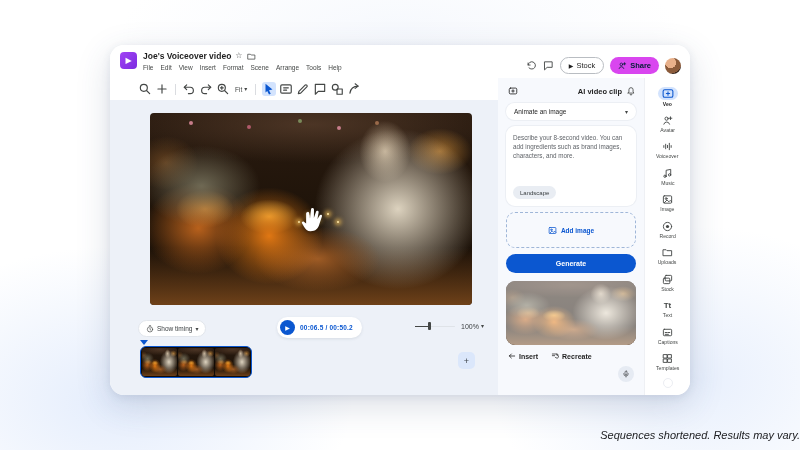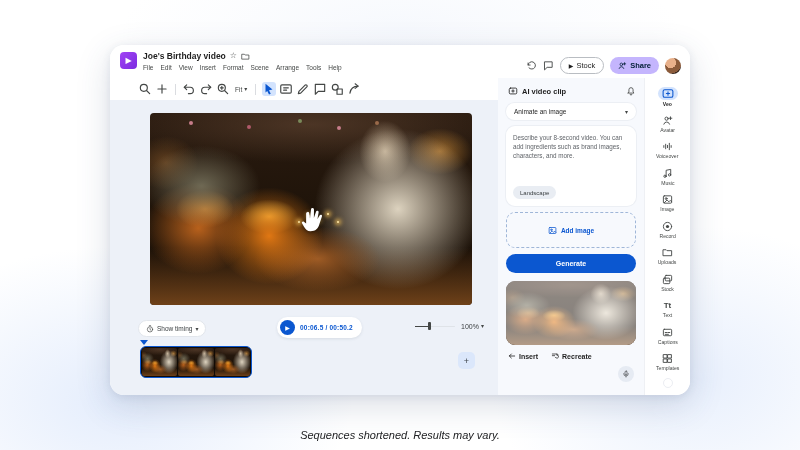--- a/index.html
+++ b/index.html
@@ -25,21 +25,21 @@
   .title-row { position:absolute; left:33px; top:6px; display:flex; align-items:center; gap:4px; }
   .doc-title { font-size:8.5px; font-weight:700; color:#1f1f1f; }
   .star { font-size:8px; color:#444746; line-height:1; }
   .mini-ic { width:9px; height:9px; color:#444746; display:inline-flex; }
   .menubar { position:absolute; left:33px; top:19px; display:flex; gap:7px; }
   .menu-item { font-size:6.5px; color:#444746; cursor:default; }
   .hdr-right { position:absolute; right:9px; top:12px; display:flex; align-items:center; gap:6px; }
   .hdr-ic { width:11px; height:11px; color:#444746; display:inline-flex; }
   .pill { display:flex; align-items:center; gap:3px; height:17px; padding:0 8px; border-radius:9px; font-size:7.5px; }
   .play-pill { border:1px solid #b9bdc2; color:#1f1f1f; background:#fff; }
-  .share-pill { background:#c4b5fd; color:#001d35; font-weight:700; }
+  .share-pill { background:#d946ef; color:#001d35; font-weight:700; }
   .share-pill .hdr-ic { width:9px; height:9px; color:#001d35; }
   .play-glyph { font-size:6px; }
   .avatar { width:16px; height:16px; border-radius:50%;
     background:radial-gradient(circle at 35% 30%, #e8b08a 0 35%, #8a5a3a 36% 70%, #3c2a20 71%); }
 
   
   .toolbar { position:absolute; left:0; top:33px; width:388px; height:22px; background:#fff;
     display:flex; align-items:center; gap:3px; padding-left:28px; }
   .tbtn { width:14px; height:14px; border-radius:3px; display:flex; align-items:center; justify-content:center; color:#444746; }
   .tbtn svg { width:9px; height:9px; }
@@ -92,21 +92,21 @@
   .playhead { position:absolute; left:30px; top:240px; width:0; height:0;
     border-left:4px solid transparent; border-right:4px solid transparent; border-top:5px solid #0b57d0; }
   .filmstrip { position:absolute; left:30px; top:246px; width:112px; height:32px; border:1.6px solid #0b57d0;
     border-radius:6px; background:#120b06; overflow:hidden; display:flex; gap:1px; padding:1px; }
   .frame-thumb { flex:1; position:relative; border-radius:2px; overflow:hidden; }
   .add-scene { position:absolute; left:348px; top:252px; width:17px; height:17px; border-radius:5px;
     background:#dbe7fb; color:#41474d; font-size:9px; display:flex; align-items:center; justify-content:center; }
 
   
   .panel { position:absolute; left:388px; top:33px; width:146px; height:317px; background:#f7f9fd; }
-  .panel-hdr { position:absolute; left:10px; top:8px; right:8px; display:flex; align-items:center; gap:4px; }
+  .panel-hdr { position:absolute; left:10px; top:8px; right:8px; display:flex; align-items:center; gap:4px;text-align:right; }
   .panel-hdr .pic { width:10px; height:10px; color:#1f1f1f; display:inline-flex; }
   .panel-title { font-size:7.5px; font-weight:700; color:#1f1f1f; flex:1; }
   .bell { width:10px; height:10px; color:#444746; display:inline-flex; }
   .dropdown { position:absolute; left:8px; top:25px; width:130px; height:17px; background:#fff; border-radius:9px;
     display:flex; align-items:center; padding:0 8px; font-size:6.5px; color:#1f1f1f; box-shadow:0 0 0 1px #eceff4; }
   .dropdown .chev { margin-left:auto; }
   .prompt-card { position:absolute; left:8px; top:48px; width:130px; height:80px; background:#fff; border-radius:9px;
     box-shadow:0 0 0 1px #eceff4; padding:7px; }
   .prompt-text { font-size:6.3px; line-height:1.45; color:#5f6368; }
   .chip { position:absolute; left:7px; bottom:7px; height:13px; border-radius:7px; background:#e9edf3;
@@ -131,35 +131,35 @@
     border-left:1px solid #eef0f4; display:flex; flex-direction:column; align-items:center; padding-top:6px; }
   .sb-item { width:100%; height:26.5px; display:flex; flex-direction:column; align-items:center; justify-content:center; gap:1px; }
   .sb-ic { width:11px; height:11px; color:#444746; display:flex; align-items:center; justify-content:center; }
   .sb-ic svg { width:10px; height:10px; }
   .sb-label { font-size:6px; color:#444746; transform:scale(.85); white-space:nowrap; }
   .sb-item.active .sb-ic { width:20px; height:13px; border-radius:7px; background:#d3e3fd; color:#0b57d0; }
   .sb-item.active .sb-label { color:#1f1f1f; font-weight:700; }
   .sb-more { width:10px; height:10px; border:1px solid #e2e6ec; border-radius:50%; margin-top:2px; opacity:.7; }
   .tt-glyph { font-size:8px; font-weight:700; color:#444746; line-height:1; }
 
-  .caption { position:absolute; left:0; right:0; top:429px; text-align:center; font-size:11px;
+  .caption { position:absolute; left:0; right:0; top:429px; text-align:right; font-size:11px;
     font-style:italic; color:#202124; }
 </style>
 </head>
 <body>
 
 <div class="stage">
   <div class="app-window">
 
     <div class="hdr">
       <div class="logo">
           <span>▶</span>
         </div>
       <div class="title-row">
-        <span class="doc-title">Joe's Birthday video</span>
+        <span class="doc-title">Joe's Voiceover video</span>
         <span class="star">☆</span>
         <span class="mini-ic">
             <svg viewBox="0 0 24 24" fill="none" stroke="currentColor" stroke-width="2" stroke-linecap="round" stroke-linejoin="round" style="width:100%;height:100%">
               <path d="M3 6h6l2 2h10v11H3z"></path>
             </svg>
           </span>
       </div>
       <div class="menubar">
         <span class="menu-item">File</span>
         <span class="menu-item">Edit</span>

